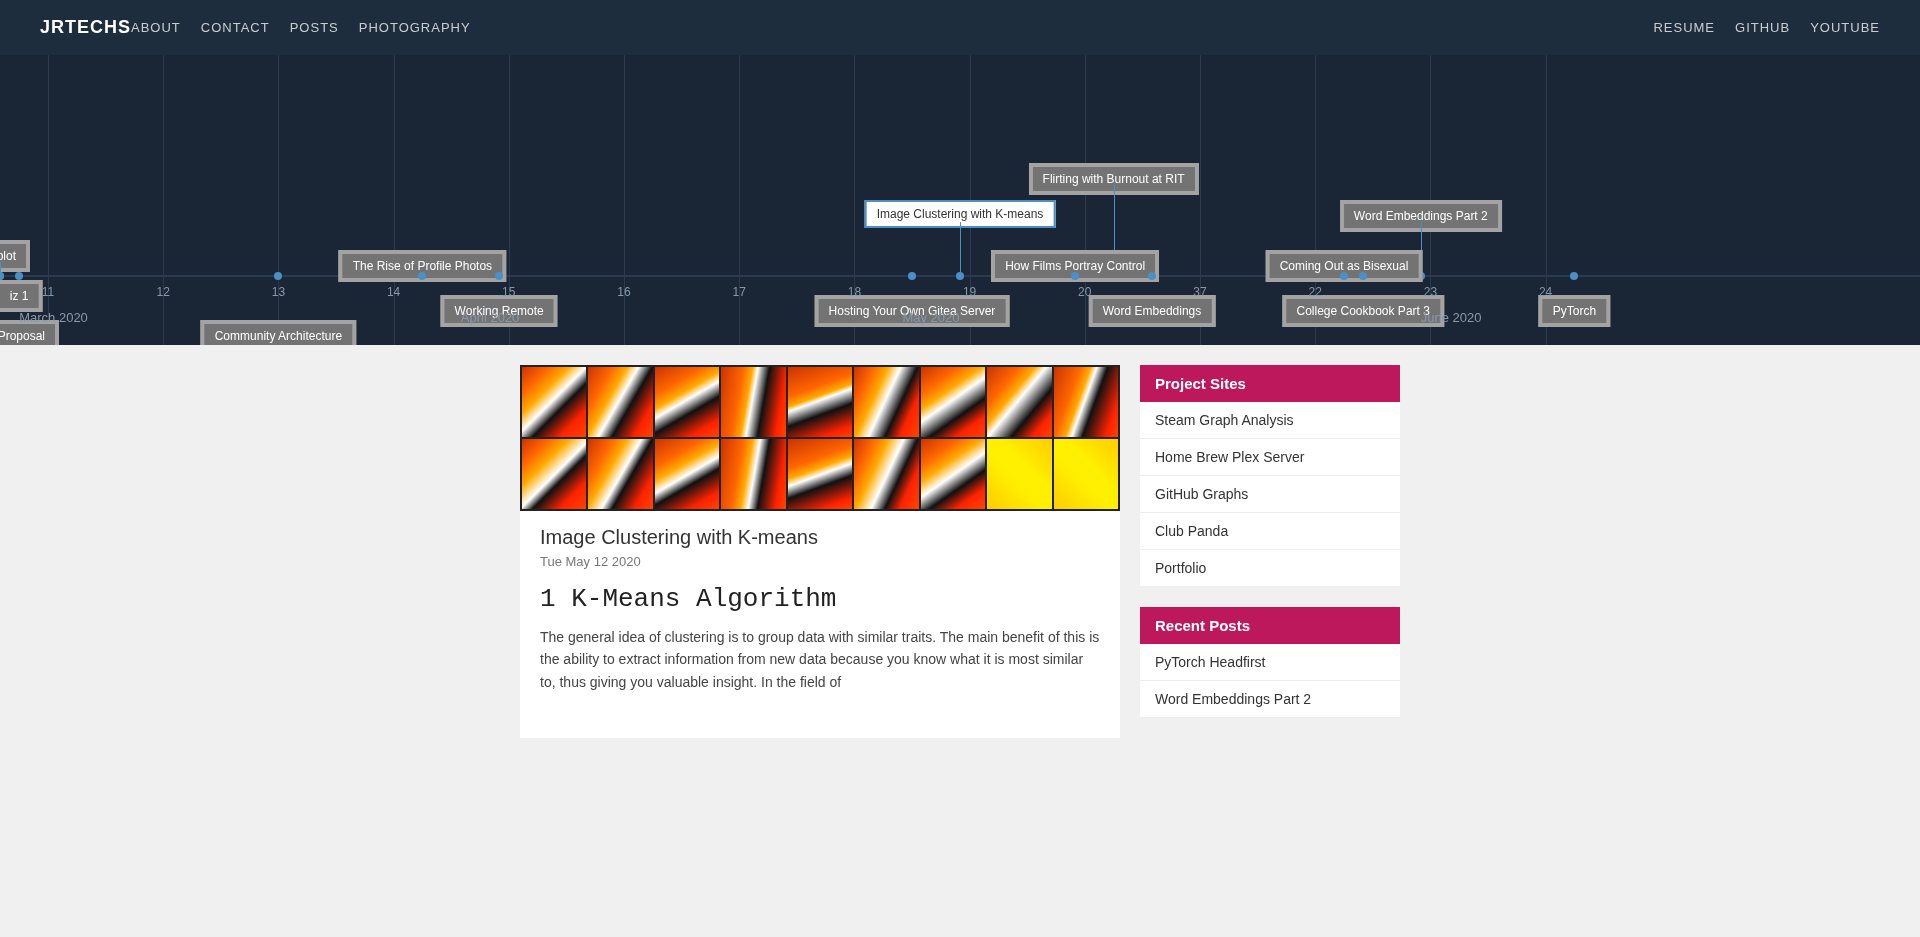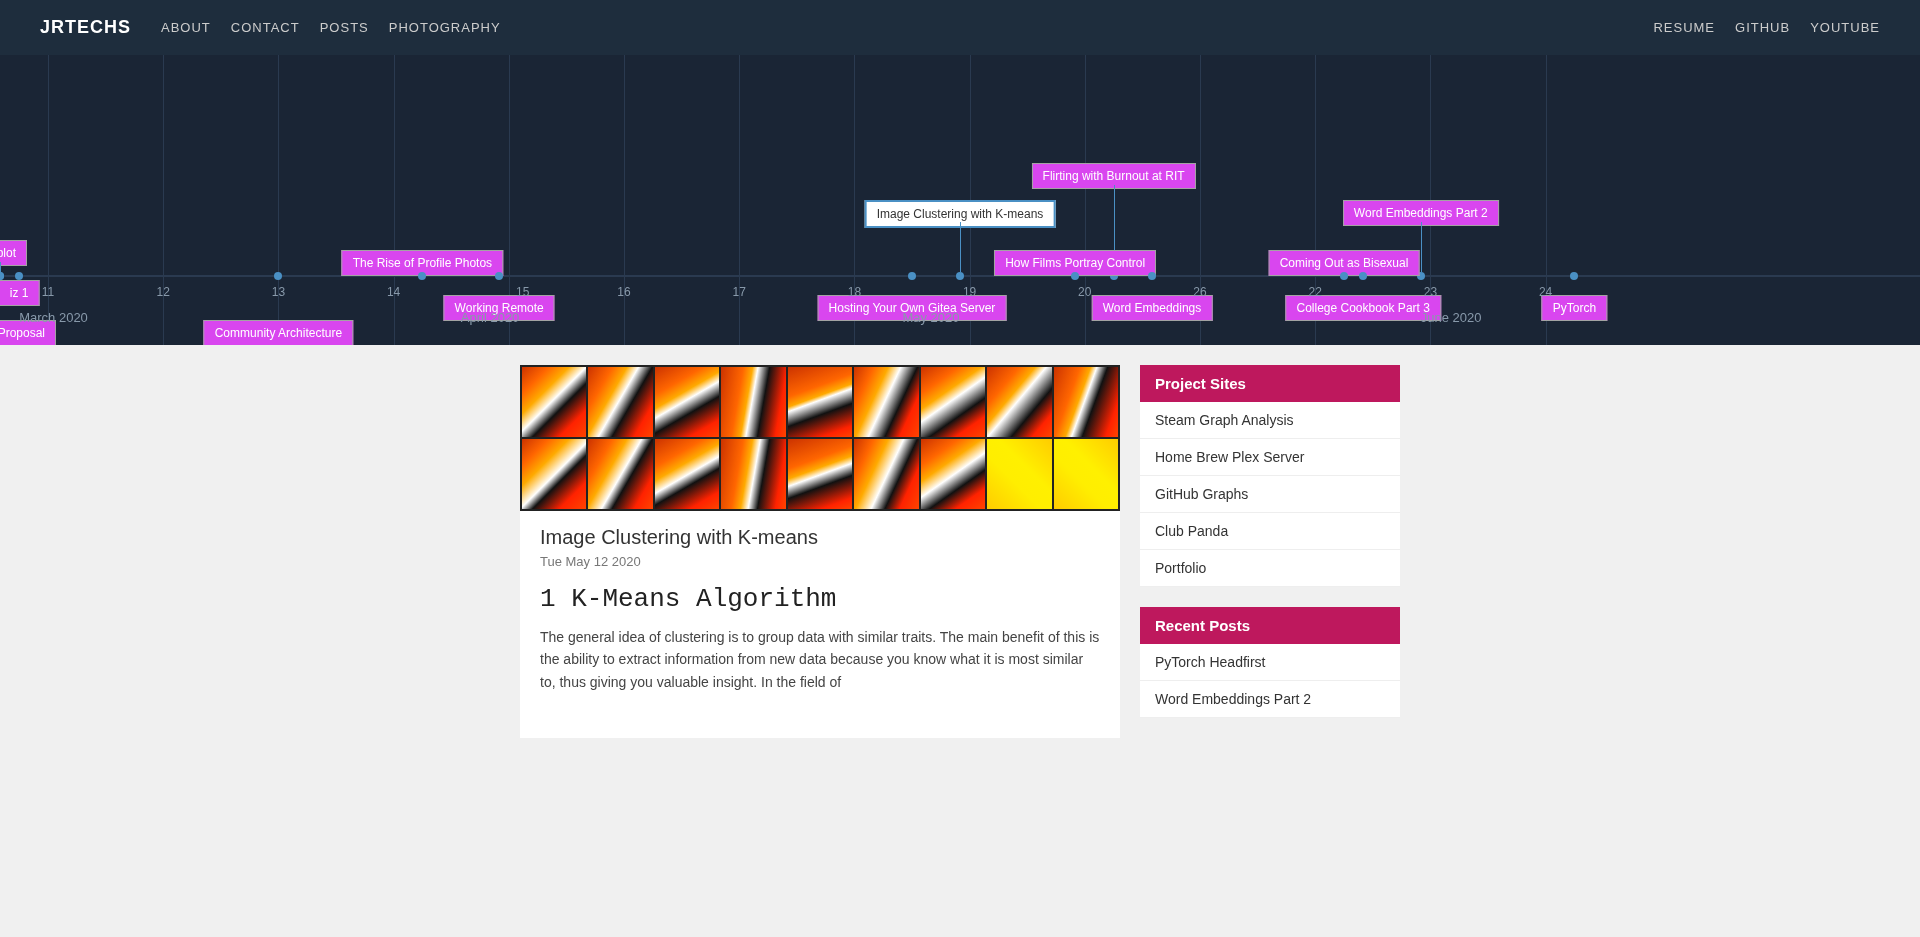--- a/index.html
+++ b/index.html
@@ -7,21 +7,21 @@
 
     
     nav {
       background: #1e2d3d;
       height: 55px;
       display: flex;
       align-items: center;
       padding: 0 40px;
       justify-content: space-between;
     }
-    .nav-left { display: flex; align-items: center; gap: 30px; }
+    .nav-left { display: flex; align-items: center; }
     .nav-brand {
       color: white;
       font-weight: bold;
       font-size: 18px;
       letter-spacing: 1px;
     }
     .nav-links { display: flex; gap: 20px; }
     .nav-links a {
       color: #ccc;
       text-decoration: none;
@@ -92,26 +92,26 @@
       right: 0;
     }
     .month-label {
       position: absolute;
       color: #8899aa;
       font-size: 13px;
     }
     
     .post-box {
       position: absolute;
-      background: #d946ef;
+      background: #737373;
       color: white;
       padding: 5px 10px;
       font-size: 12px;
       white-space: nowrap;
-      border: 1px solid #a3a3a3;
+      border: 4px solid #a3a3a3;
     }
     .post-box.highlighted {
       background: white;
       color: #333;
       border: 2px solid #4a90c4;
     }
     
     .dot {
       position: absolute;
       width: 8px;
@@ -279,27 +279,27 @@
         <div class="dot" style="left: 71%;"></div>
         <div class="post-box" style="left: 82%; top: 240px; transform: translateX(-50%);">PyTorch</div>
         <div class="dot" style="left: 82%;"></div>
       </div>
 
     <div class="tick-labels" id="tick-labels">
         <span class="tick-label" style="left: 2.5%;">11</span>
         <span class="tick-label" style="left: 8.5%;">12</span>
         <span class="tick-label" style="left: 14.5%;">13</span>
         <span class="tick-label" style="left: 20.5%;">14</span>
-        <span class="tick-label" style="left: 26.5%; margin-left: 14px;">15</span>
+        <span class="tick-label" style="left: 26.5%;">15</span>
         <span class="tick-label" style="left: 32.5%;">16</span>
         <span class="tick-label" style="left: 38.5%;">17</span>
         <span class="tick-label" style="left: 44.5%;">18</span>
         <span class="tick-label" style="left: 50.5%;">19</span>
         <span class="tick-label" style="left: 56.5%;">20</span>
-        <span class="tick-label" style="left: 62.5%;">26</span>
+        <span class="tick-label" style="left: 62.5%;">37</span>
         <span class="tick-label" style="left: 68.5%;">22</span>
         <span class="tick-label" style="left: 74.5%;">23</span>
         <span class="tick-label" style="left: 80.5%; text-align: center;">24</span>
       </div>
 
     <div class="month-labels" id="month-labels">
         <span class="month-label" style="left: 1%;">March 2020</span>
         <span class="month-label" style="left: 24%;">April 2020</span>
         <span class="month-label" style="left: 47%;">May 2020</span>
         <span class="month-label" style="left: 74%;">June 2020</span>

